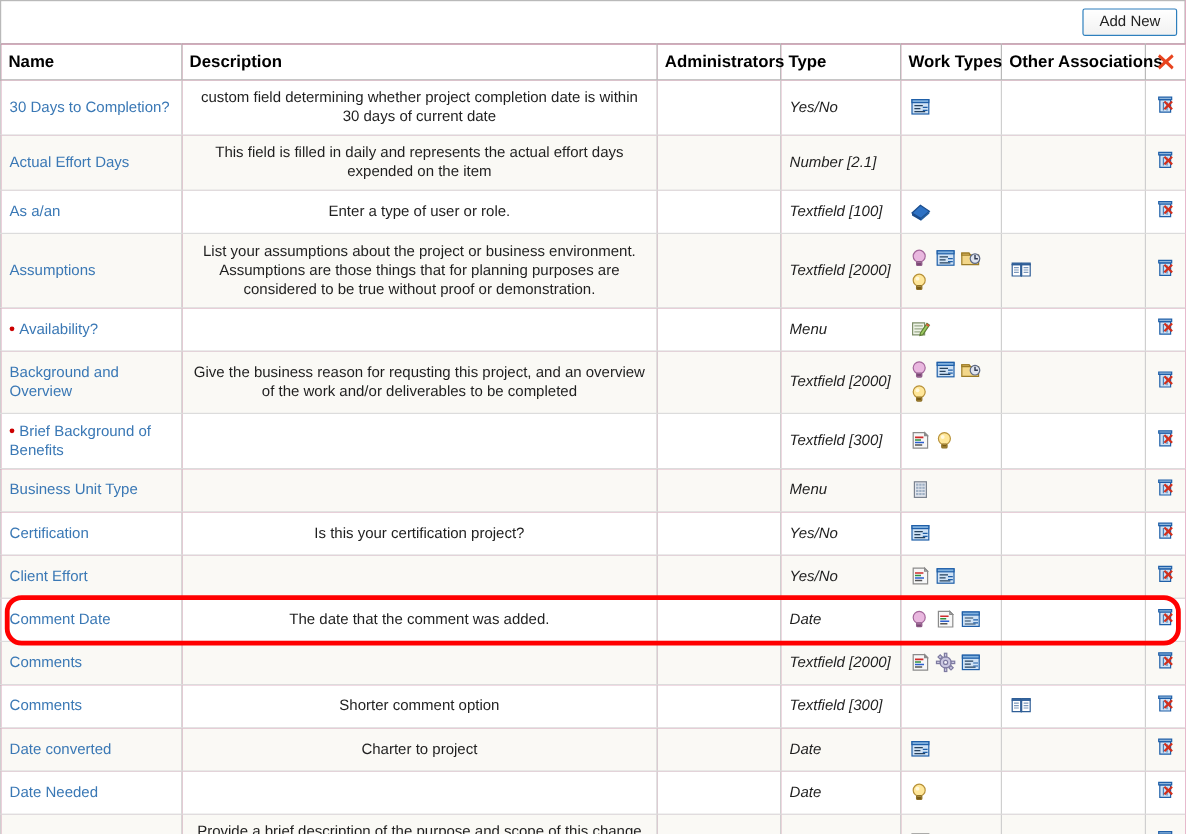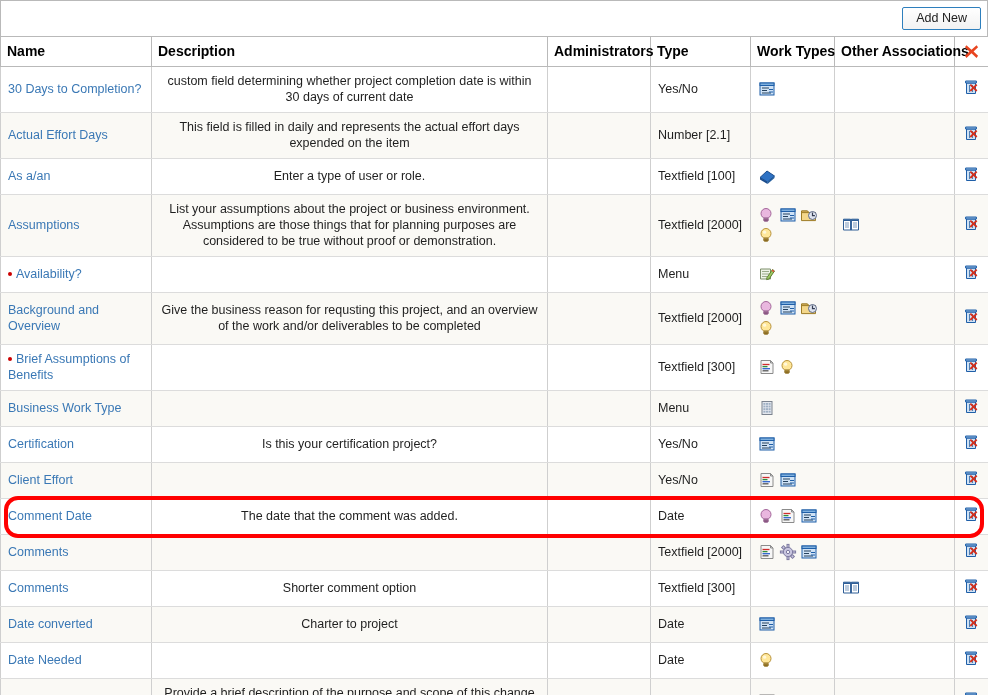--- a/index.html
+++ b/index.html
@@ -84,21 +84,21 @@
   table.grid tbody tr.odd  td { background: #ffffff; }
   table.grid tbody tr.even td { background: #faf9f5; }
 
   td.cell-name  { color: #3a78b5; margin-top: 26px; }
   td.cell-name a {
     color: #3a78b5;
     text-decoration: none;
     cursor: pointer;
   }
   td.cell-desc  { color: #1f1f1f; text-align: center; }
-  td.cell-type  { color: #1f1f1f; white-space: nowrap; }
+  td.cell-type  { color: #1f1f1f; white-space: nowrap; font-style: italic; }
   td.cell-icons { padding: 4px 5px 4px 7px; }
   td.cell-del   { text-align: center; padding: 3px 0 3px 0; }
 
   .req-dot {
     display: inline-block;
     width: 4px; height: 4px;
     border-radius: 50%;
     background: #cc0000;
     vertical-align: 2px;
     margin-right: 4px;
@@ -340,21 +340,21 @@
             <span class="icon-wrap"></span>
           </td>
           <td class="cell-del"><svg class="ic" width="18" height="18" viewBox="0 0 18 18">
               <path d="M3.5 5h9v10.5h-9z" fill="#cfe2f5" stroke="#1f5fa8"></path>
               <path d="M2.6 3h10.8v2H2.6z" fill="#8fb6dd" stroke="#1f5fa8"></path>
               <path d="M6.5 7v7M9.5 7v7" stroke="#4d80b5"></path>
               <path d="M9.2 8.6 L12 11.4 L14.8 8.6 L16.2 10 L13.4 12.8 L16.2 15.6 L14.8 17 L12 14.2 L9.2 17 L7.8 15.6 L10.6 12.8 L7.8 10 Z" fill="#d32f1c" transform="translate(-0.5,-2) scale(0.92)"></path>
             </svg></td>
         </tr>
         <tr class="odd">
-          <td class="cell-name"><span class="req-dot"></span><a>Brief Assumptions of Benefits</a></td>
+          <td class="cell-name"><span class="req-dot"></span><a>Brief Background of Benefits</a></td>
           <td class="cell-desc"></td>
           <td class="cell-admin"></td>
           <td class="cell-type">Textfield [300]</td>
           <td class="cell-icons">
             <span class="icon-wrap">
               <svg class="ic" width="18" height="18" viewBox="0 0 18 18">
                 <path d="M3 2.5h9.5l2.5 2.5v10.5H3z" fill="#f7f7f7" stroke="#8b8b8b"></path>
               <path d="M12.5 2.5 L15 5 h-2.5z" fill="#d8d8d8" stroke="#8b8b8b"></path>
               <path d="M4.5 6.5h7" stroke="#cf2c2c" stroke-width="1.3"></path>
               <path d="M4.5 8.6h5" stroke="#2f8f3f" stroke-width="1.3"></path>
@@ -373,21 +373,21 @@
             <span class="icon-wrap"></span>
           </td>
           <td class="cell-del"><svg class="ic" width="18" height="18" viewBox="0 0 18 18">
               <path d="M3.5 5h9v10.5h-9z" fill="#cfe2f5" stroke="#1f5fa8"></path>
               <path d="M2.6 3h10.8v2H2.6z" fill="#8fb6dd" stroke="#1f5fa8"></path>
               <path d="M6.5 7v7M9.5 7v7" stroke="#4d80b5"></path>
               <path d="M9.2 8.6 L12 11.4 L14.8 8.6 L16.2 10 L13.4 12.8 L16.2 15.6 L14.8 17 L12 14.2 L9.2 17 L7.8 15.6 L10.6 12.8 L7.8 10 Z" fill="#d32f1c" transform="translate(-0.5,-2) scale(0.92)"></path>
             </svg></td>
         </tr>
         <tr class="even">
-          <td class="cell-name"><a>Business Work Type</a></td>
+          <td class="cell-name"><a>Business Unit Type</a></td>
           <td class="cell-desc"></td>
           <td class="cell-admin"></td>
           <td class="cell-type">Menu</td>
           <td class="cell-icons">
             <span class="icon-wrap">
               <svg class="ic" width="18" height="18" viewBox="0 0 18 18">
                 <rect x="4" y="2.5" width="10" height="13" fill="#e3e7ee" stroke="#7b838f"></rect>
               <g fill="#9fb0c4">
                 <rect x="5.4" y="4" width="2" height="1.8"></rect>
                   <rect x="8" y="4" width="2" height="1.8"></rect>

